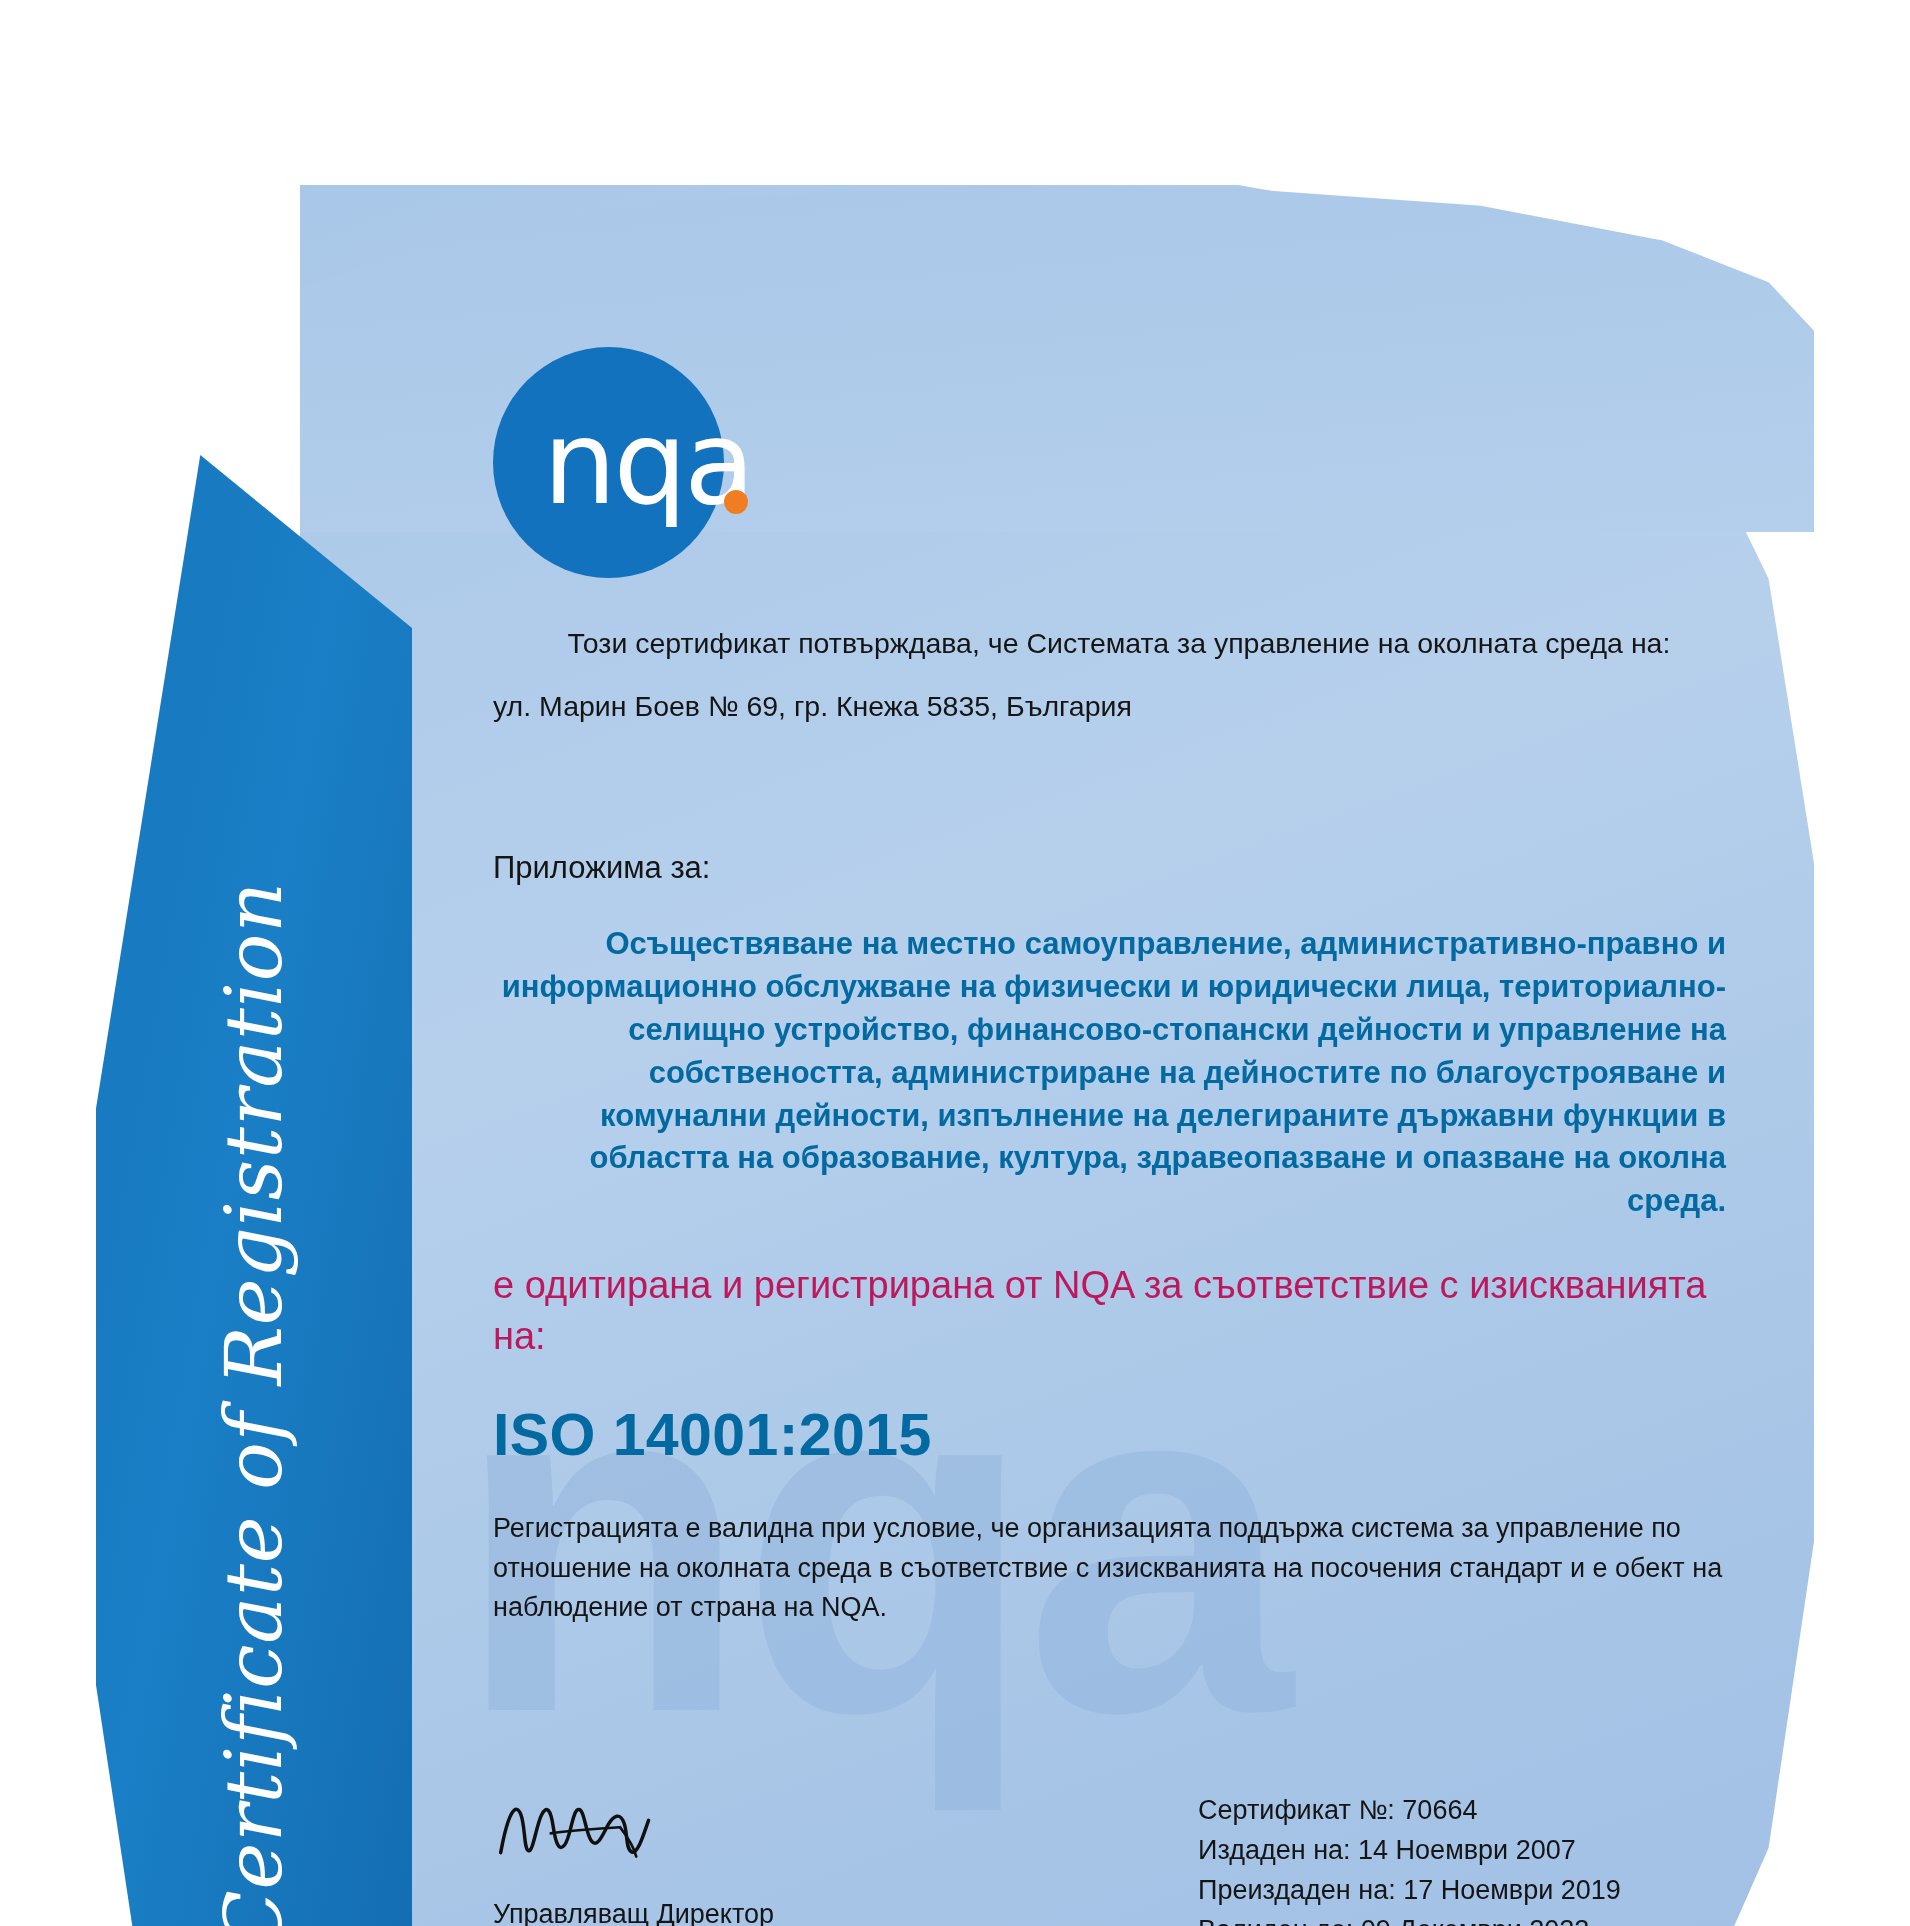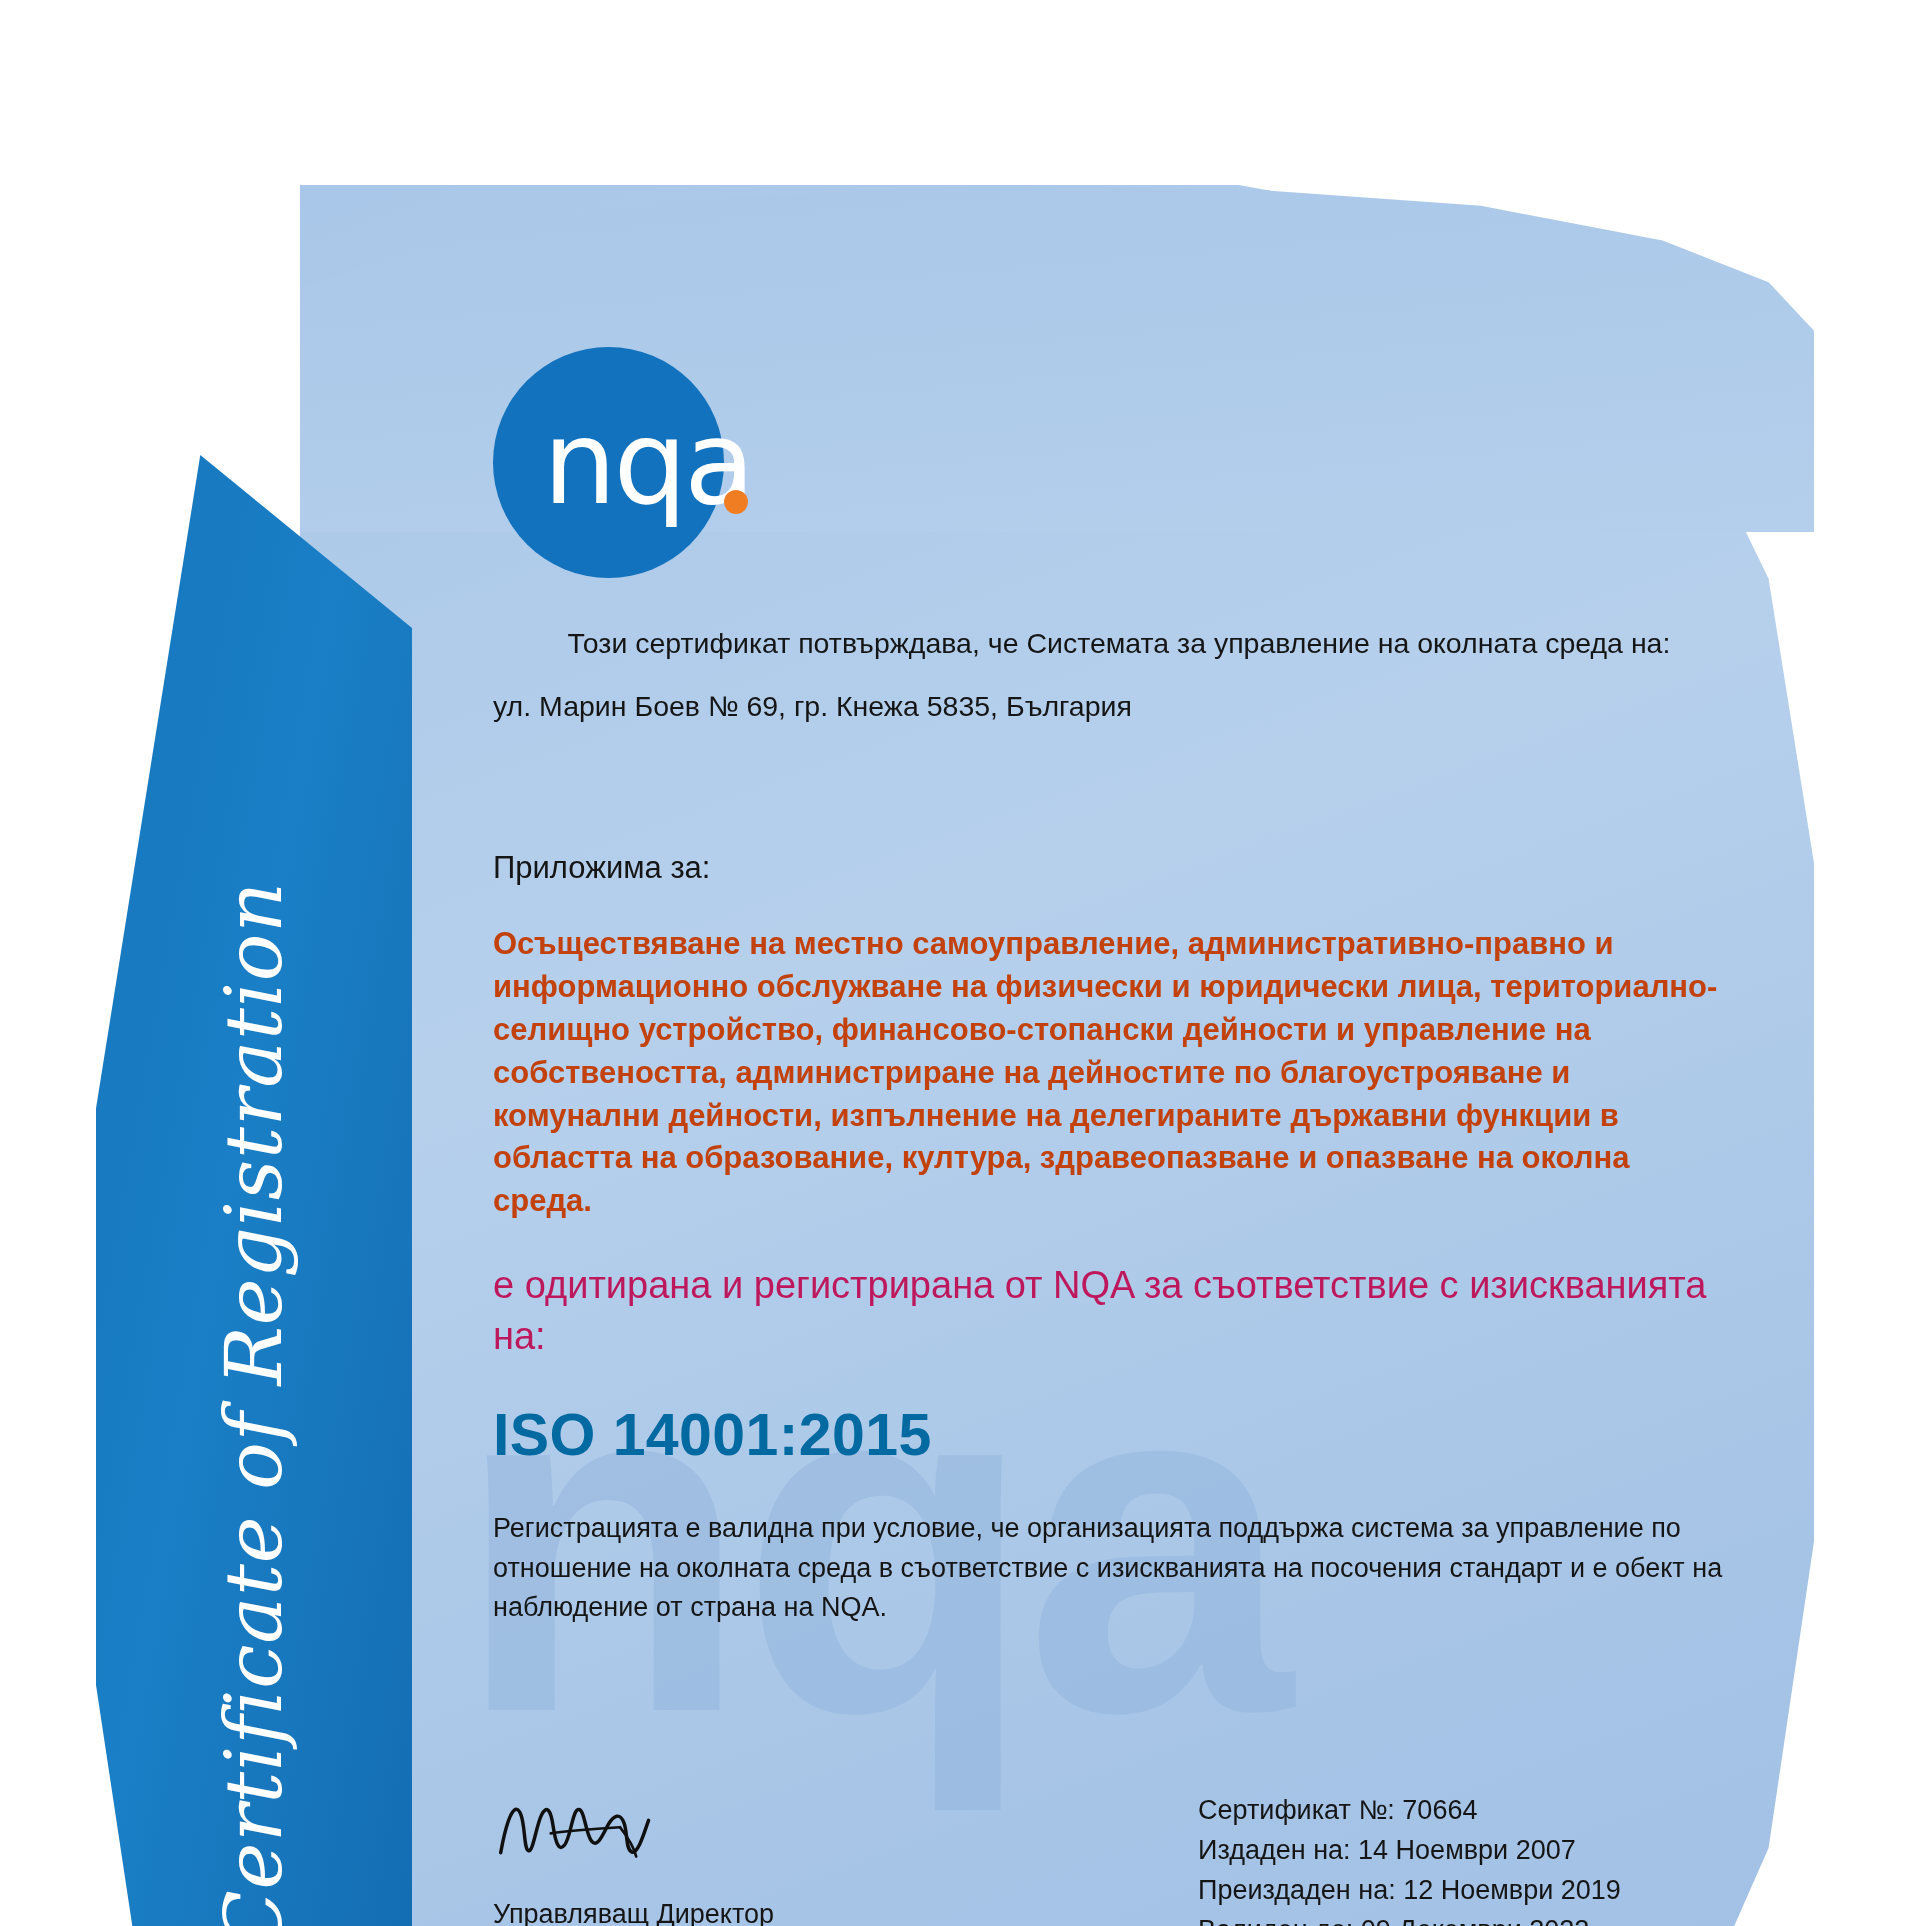--- a/index.html
+++ b/index.html
@@ -168,23 +168,24 @@
   }
   .scope-label {
     margin-top: 127px;
     font-size: 31px;
     color: #151515;
   }
   .scope-body {
     margin-top: 37px;
     font-size: 31px;
     font-weight: 700;
-    color: #c2410c;
+    color: #0369a1;
     line-height: 1.38;
     max-width: 1233px;
+    text-align: right;
   }
   .audited-line {
     margin-top: 37px;
     font-size: 38px;
     color: #be185d;
     line-height: 1.35;
   }
   .standard {
     margin-top: 39px;
     font-size: 59px;
@@ -281,21 +282,21 @@
         <path d="M150 120 C 200 112, 260 108, 330 104" fill="none" stroke="#101010" stroke-width="7" stroke-linecap="round"></path>
         <path d="M330 104 C 350 130, 366 156, 372 180" fill="none" stroke="#101010" stroke-width="7" stroke-linecap="round"></path>
       </svg>
     </div>
 
     <div class="sig-title">Управляващ Директор</div>
 
     <div class="details">
       <div>Сертификат №: 70664</div>
       <div>Издаден на: 14 Ноември 2007</div>
-      <div>Преиздаден на: 12 Ноември 2019</div>
+      <div>Преиздаден на: 17 Ноември 2019</div>
       <div>Валиден до: 09 Декември 2022</div>
 
     </div>
 
   </div>
 
 </div>
 
 
 </body></html>

